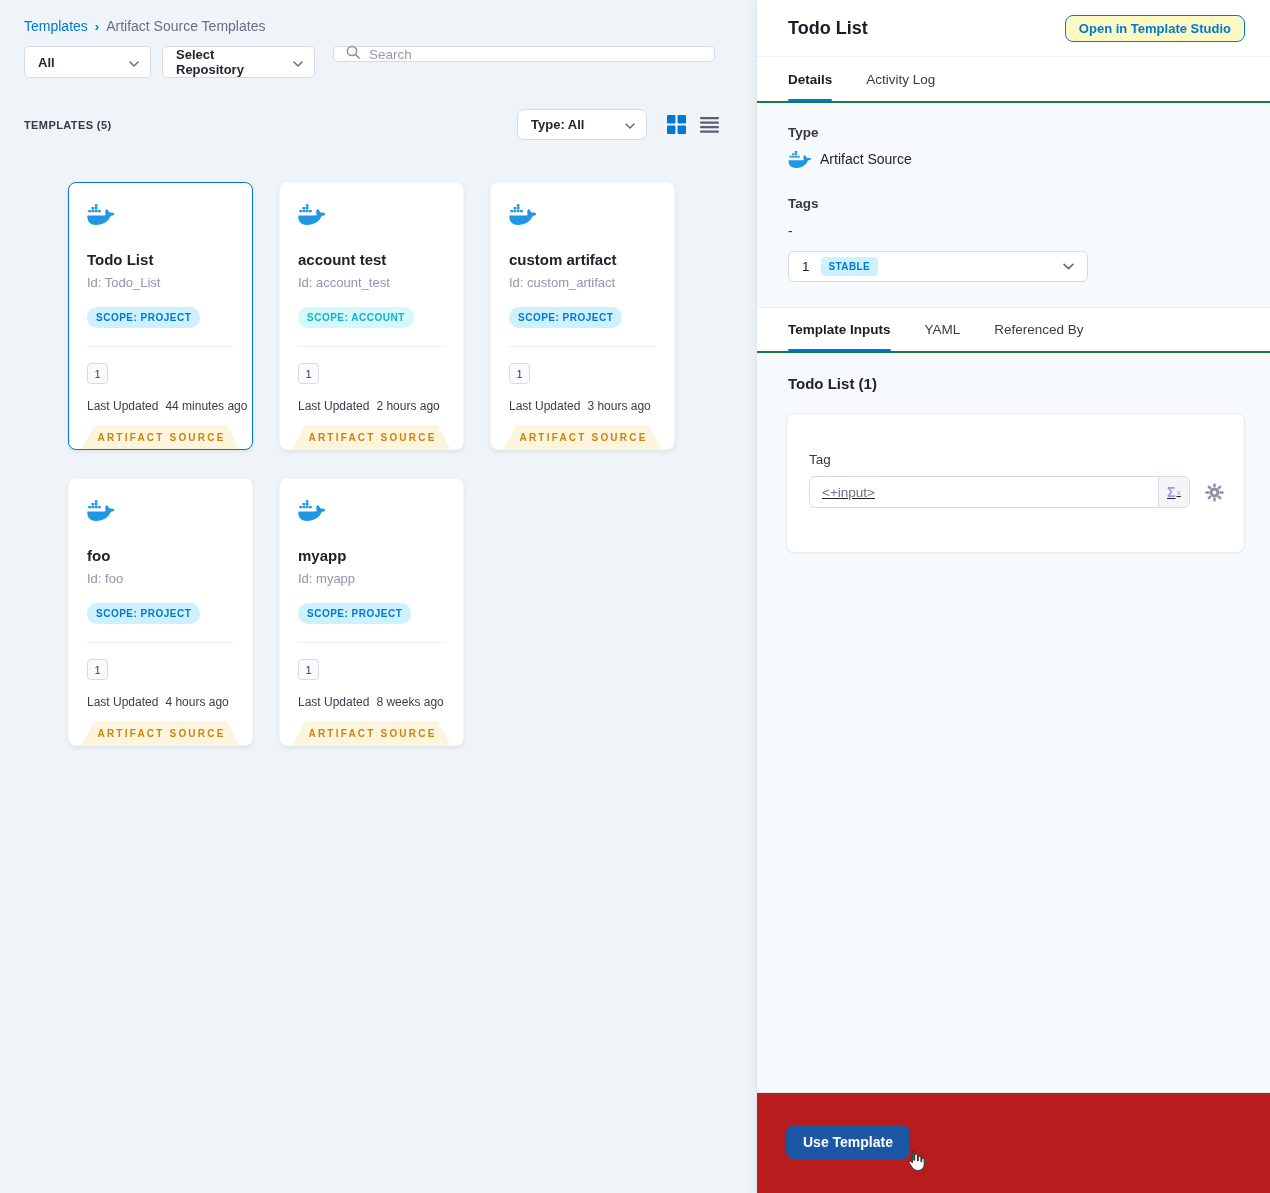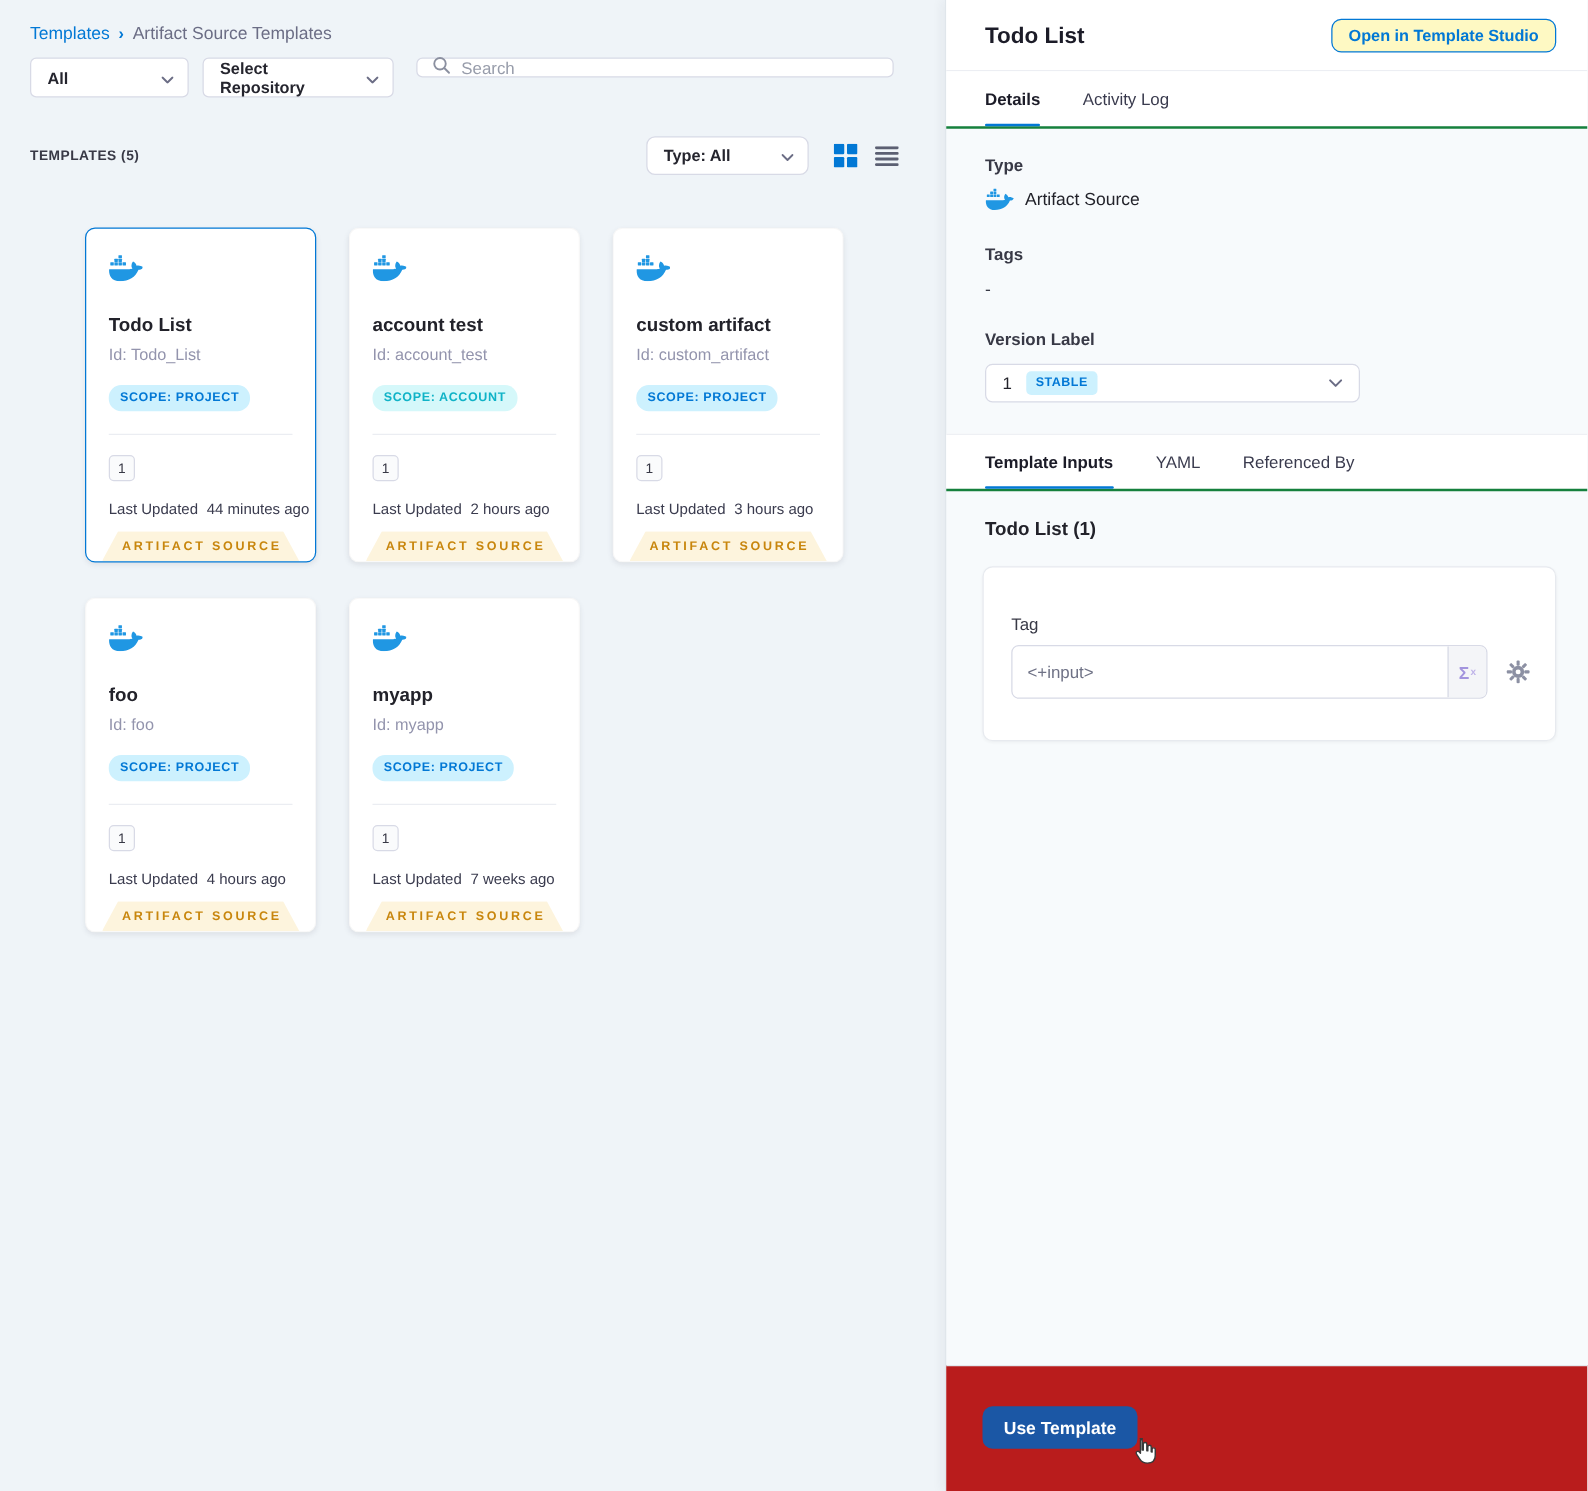--- a/index.html
+++ b/index.html
@@ -110,22 +110,22 @@
   .ver-chev { margin-left:auto; display:flex; }
 
   .inputs-tabs { margin-top:25px; border-top:1px solid #eef0f4; }
   .inputs-title { margin:22px 0 0 31px; font-size:15px; font-weight:bold; color:#22222a; }
   .input-card {
     margin:21px 25px 0 29px; background:#fff; border:1px solid #e7eaef; border-radius:8px; height:140px;
     padding:38px 20px 0 22px; box-shadow:0 1px 2px rgba(40,41,61,0.04);
   }
   .tag-label { font-size:13.5px; color:#383946; }
   .tag-row { display:flex; align-items:center; gap:15px; margin-top:9px; }
-  .tag-input { width:398px; height:43px; border:1px solid #d8dae6; border-radius:6px; background:#fff;
-    display:flex; overflow:hidden; }
+  .tag-input { width:398px; height:32px; border:1px solid #d8dae6; border-radius:6px; background:#fff;
+    display:flex; overflow:hidden;text-decoration:underline; }
   .tag-value { flex:1; display:flex; align-items:center; padding:0 12px; font-size:13.5px; color:#6f7286; }
   .expr-btn { width:31px; border-left:1px solid #d8dae6; background:#f4f5f8; color:#a395de;
     display:flex; align-items:center; justify-content:center; font-size:14px; font-weight:bold; cursor:pointer; }
   .expr-btn sup { font-size:8px; margin-left:1px; color:#beb2e8; }
   .gear-btn { display:flex; cursor:pointer; }
 
   .rp-footer { position:absolute; left:0; right:0; bottom:0; height:101px; background:#b91c1c; border-top:1px solid #e3e9ee; }
   .use-btn {
     position:absolute; left:29px; top:32px; background:#1b57a5; color:#fff; border:none; border-radius:8px;
     font-size:14px; font-weight:bold; padding:9px 17px; cursor:pointer; font-family:"Liberation Sans", sans-serif;
@@ -309,21 +309,21 @@
             <path d="M26.6 10.3c-.7-.45-2.25-.62-3.45-.32-.2-1.2-.92-2.2-2.2-3.1l-.73-.5-.5.73c-.62.93-.93 2.24-.8 3.47.06.55.3 1.3.76 1.86-.5.28-1.5.55-2.5.55L.25 13c-.3 2.14.22 4.92 1.6 6.83 1.53 2.1 4.07 3.17 7.47 3.17 7.42 0 12.9-3.42 15.47-9.62 1.5.03 3.06-.33 3.8-1.78l.28-.55z"></path>
           </svg>
         </span>
       <div class="card-title">myapp</div>
       <div class="card-id">Id: myapp</div>
       <span class="scope-badge">SCOPE: PROJECT</span>
       <div class="card-divider"></div>
       <div class="version-box">1</div>
       <div class="updated-row">
         <span>Last Updated</span>
-        <span>7 weeks ago</span>
+        <span>8 weeks ago</span>
       </div>
       <div class="ribbon">ARTIFACT SOURCE</div>
     </div>
 
   </div>
 </div>
 
 <div class="right-panel">
 
   <div class="rp-header">
@@ -349,21 +349,20 @@
               <rect x="4.6" y="4.2" width="2.9" height="2.6" rx=".3"></rect>
               <rect x="8" y="4.2" width="2.9" height="2.6" rx=".3"></rect>
               <rect x="8" y="1.2" width="2.9" height="2.6" rx=".3"></rect>
               <path d="M26.6 10.3c-.7-.45-2.25-.62-3.45-.32-.2-1.2-.92-2.2-2.2-3.1l-.73-.5-.5.73c-.62.93-.93 2.24-.8 3.47.06.55.3 1.3.76 1.86-.5.28-1.5.55-2.5.55L.25 13c-.3 2.14.22 4.92 1.6 6.83 1.53 2.1 4.07 3.17 7.47 3.17 7.42 0 12.9-3.42 15.47-9.62 1.5.03 3.06-.33 3.8-1.78l.28-.55z"></path>
             </svg>
           </span>
         <span>Artifact Source</span>
       </div>
       <div class="meta-label mt-tags">Tags</div>
       <div class="tags-value">-</div>
-      <div class="meta-label mt-verlabel">Version Label</div>
       <div class="version-select">
         <span class="ver-num">1</span>
         <span class="stable-badge">STABLE</span>
         <span class="ver-chev">
             <svg width="11" height="7" viewBox="0 0 10 6">
               <path d="M1 1l4 4 4-4" fill="none" stroke="#6b6d85" stroke-width="1.5" stroke-linecap="round" stroke-linejoin="round"></path>
             </svg>
           </span>
       </div>
     </div>

